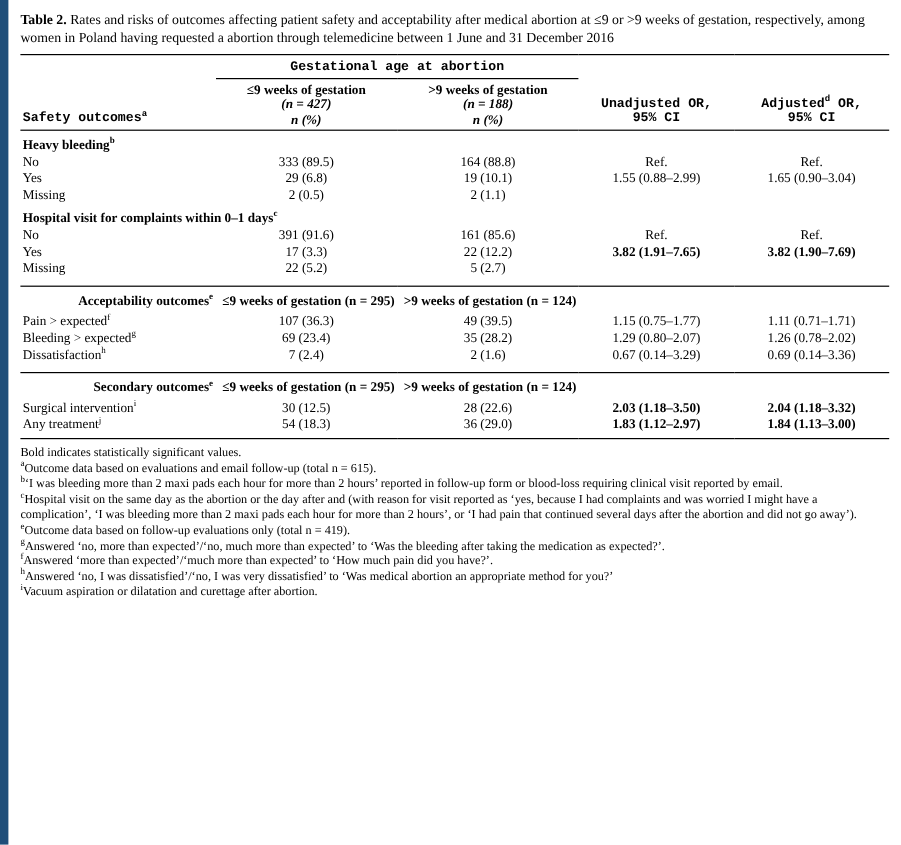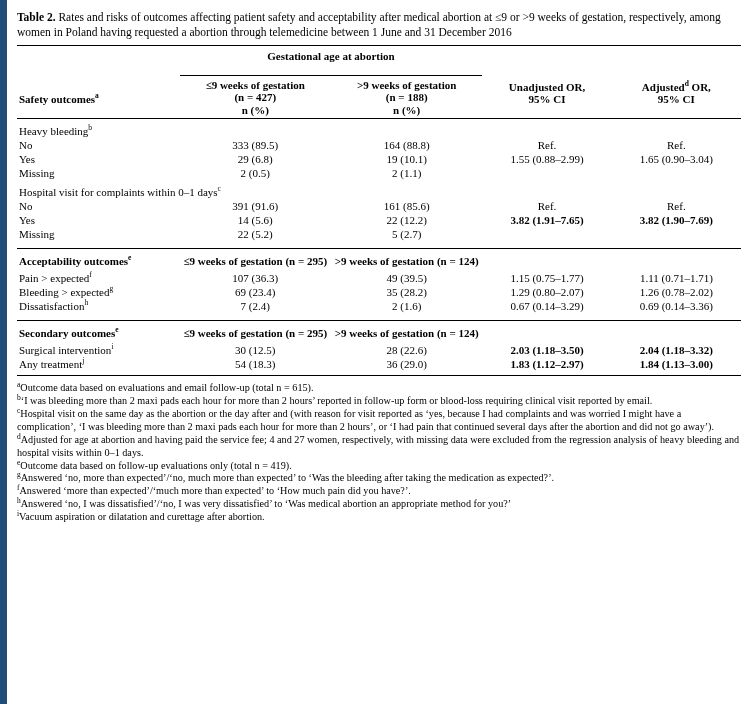--- a/index.html
+++ b/index.html
@@ -29,53 +29,56 @@
     border-collapse:collapse;
     font-size:11px;
     table-layout:fixed;
   }
   .rule-top{border-top:1.4px solid #000;}
   .rule-bot{border-bottom:1.4px solid #000;}
   td,th{padding:0;vertical-align:top;}
   .hdr-cell{
     font-weight:bold;
     font-size:11px;
-    padding:4px 2px 13px 2px;
+    padding:4px 2px 3px 2px;
     vertical-align:bottom;
+    font-family:Liberation Mono, monospace;
   }
   .center{text-align:center;}
   .left{text-align:left;}
   .sub-hdr{
     font-weight:bold;
     font-size:11px;
     text-align:center;
     padding:3px 2px 1px 2px;
   }
   .sub-line{
     font-weight:bold;
     font-size:11px;
     text-align:center;
     padding:0 2px 1px 2px;
+    font-style:italic;
   }
   .grp{
-    font-weight:normal;
+    font-weight:bold;
     font-size:11px;
     padding:6px 2px 1px 2px;
   }
   .cell{
     font-size:11px;
     padding:1px 2px;
   }
   .bold{font-weight:bold;}
   sup{font-size:7.5px;vertical-align:super;line-height:0;}
   .spacer{height:7px;}
   .secthdr td{
     font-weight:bold;
     font-size:11px;
     padding:6px 2px 4px 2px;
+    text-align:right;
   }
   .footnotes{
     font-size:10.2px;
     line-height:1.26;
     margin-top:6px;
   }
   .footnotes div{margin:0;}
   .gestcol{width:20.5%;}
   .orcol{width:17.5%;}
   .safecol{width:22%;}
@@ -161,21 +164,21 @@
     </tr>
     <tr>
       <td class="cell left">No</td>
       <td class="cell center">391 (91.6)</td>
       <td class="cell center">161 (85.6)</td>
       <td class="cell center">Ref.</td>
       <td class="cell center">Ref.</td>
     </tr>
     <tr>
       <td class="cell left">Yes</td>
-      <td class="cell center">14 (5.6)</td>
+      <td class="cell center">17 (3.3)</td>
       <td class="cell center">22 (12.2)</td>
       <td class="cell center bold">3.82 (1.91–7.65)</td>
       <td class="cell center bold">3.82 (1.90–7.69)</td>
     </tr>
     <tr>
       <td class="cell left">Missing</td>
       <td class="cell center">22 (5.2)</td>
       <td class="cell center">5 (2.7)</td>
       <td class="cell center"></td>
       <td class="cell center"></td>
@@ -241,24 +244,24 @@
       <td class="cell center bold">1.83 (1.12–2.97)</td>
       <td class="cell center bold">1.84 (1.13–3.00)</td>
     </tr>
     <tr class="rule-bot">
           <td colspan="5" style="height:4px"></td>
         </tr>
   </tbody>
     </table>
 
   <div class="footnotes">
+    <div><span>Bold indicates statistically significant values.</span></div>
     <div><sup>a</sup><span>Outcome data based on evaluations and email follow-up (total n = 615).</span></div>
     <div><sup>b</sup><span>‘I was bleeding more than 2 maxi pads each hour for more than 2 hours’ reported in follow-up form or blood-loss requiring clinical visit reported by email.</span></div>
     <div><sup>c</sup><span>Hospital visit on the same day as the abortion or the day after and (with reason for visit reported as ‘yes, because I had complaints and was worried I might have a complication’, ‘I was bleeding more than 2 maxi pads each hour for more than 2 hours’, or ‘I had pain that continued several days after the abortion and did not go away’).</span></div>
-    <div><sup>d</sup><span>Adjusted for age at abortion and having paid the service fee; 4 and 27 women, respectively, with missing data were excluded from the regression analysis of heavy bleeding and hospital visits within 0–1 days.</span></div>
     <div><sup>e</sup><span>Outcome data based on follow-up evaluations only (total n = 419).</span></div>
     <div><sup>g</sup><span>Answered ‘no, more than expected’/‘no, much more than expected’ to ‘Was the bleeding after taking the medication as expected?’.</span></div>
     <div><sup>f</sup><span>Answered ‘more than expected’/‘much more than expected’ to ‘How much pain did you have?’.</span></div>
     <div><sup>h</sup><span>Answered ‘no, I was dissatisfied’/‘no, I was very dissatisfied’ to ‘Was medical abortion an appropriate method for you?’</span></div>
     <div><sup>i</sup><span>Vacuum aspiration or dilatation and curettage after abortion.</span></div>
   </div>
 
 </div>
 
 </body></html>

